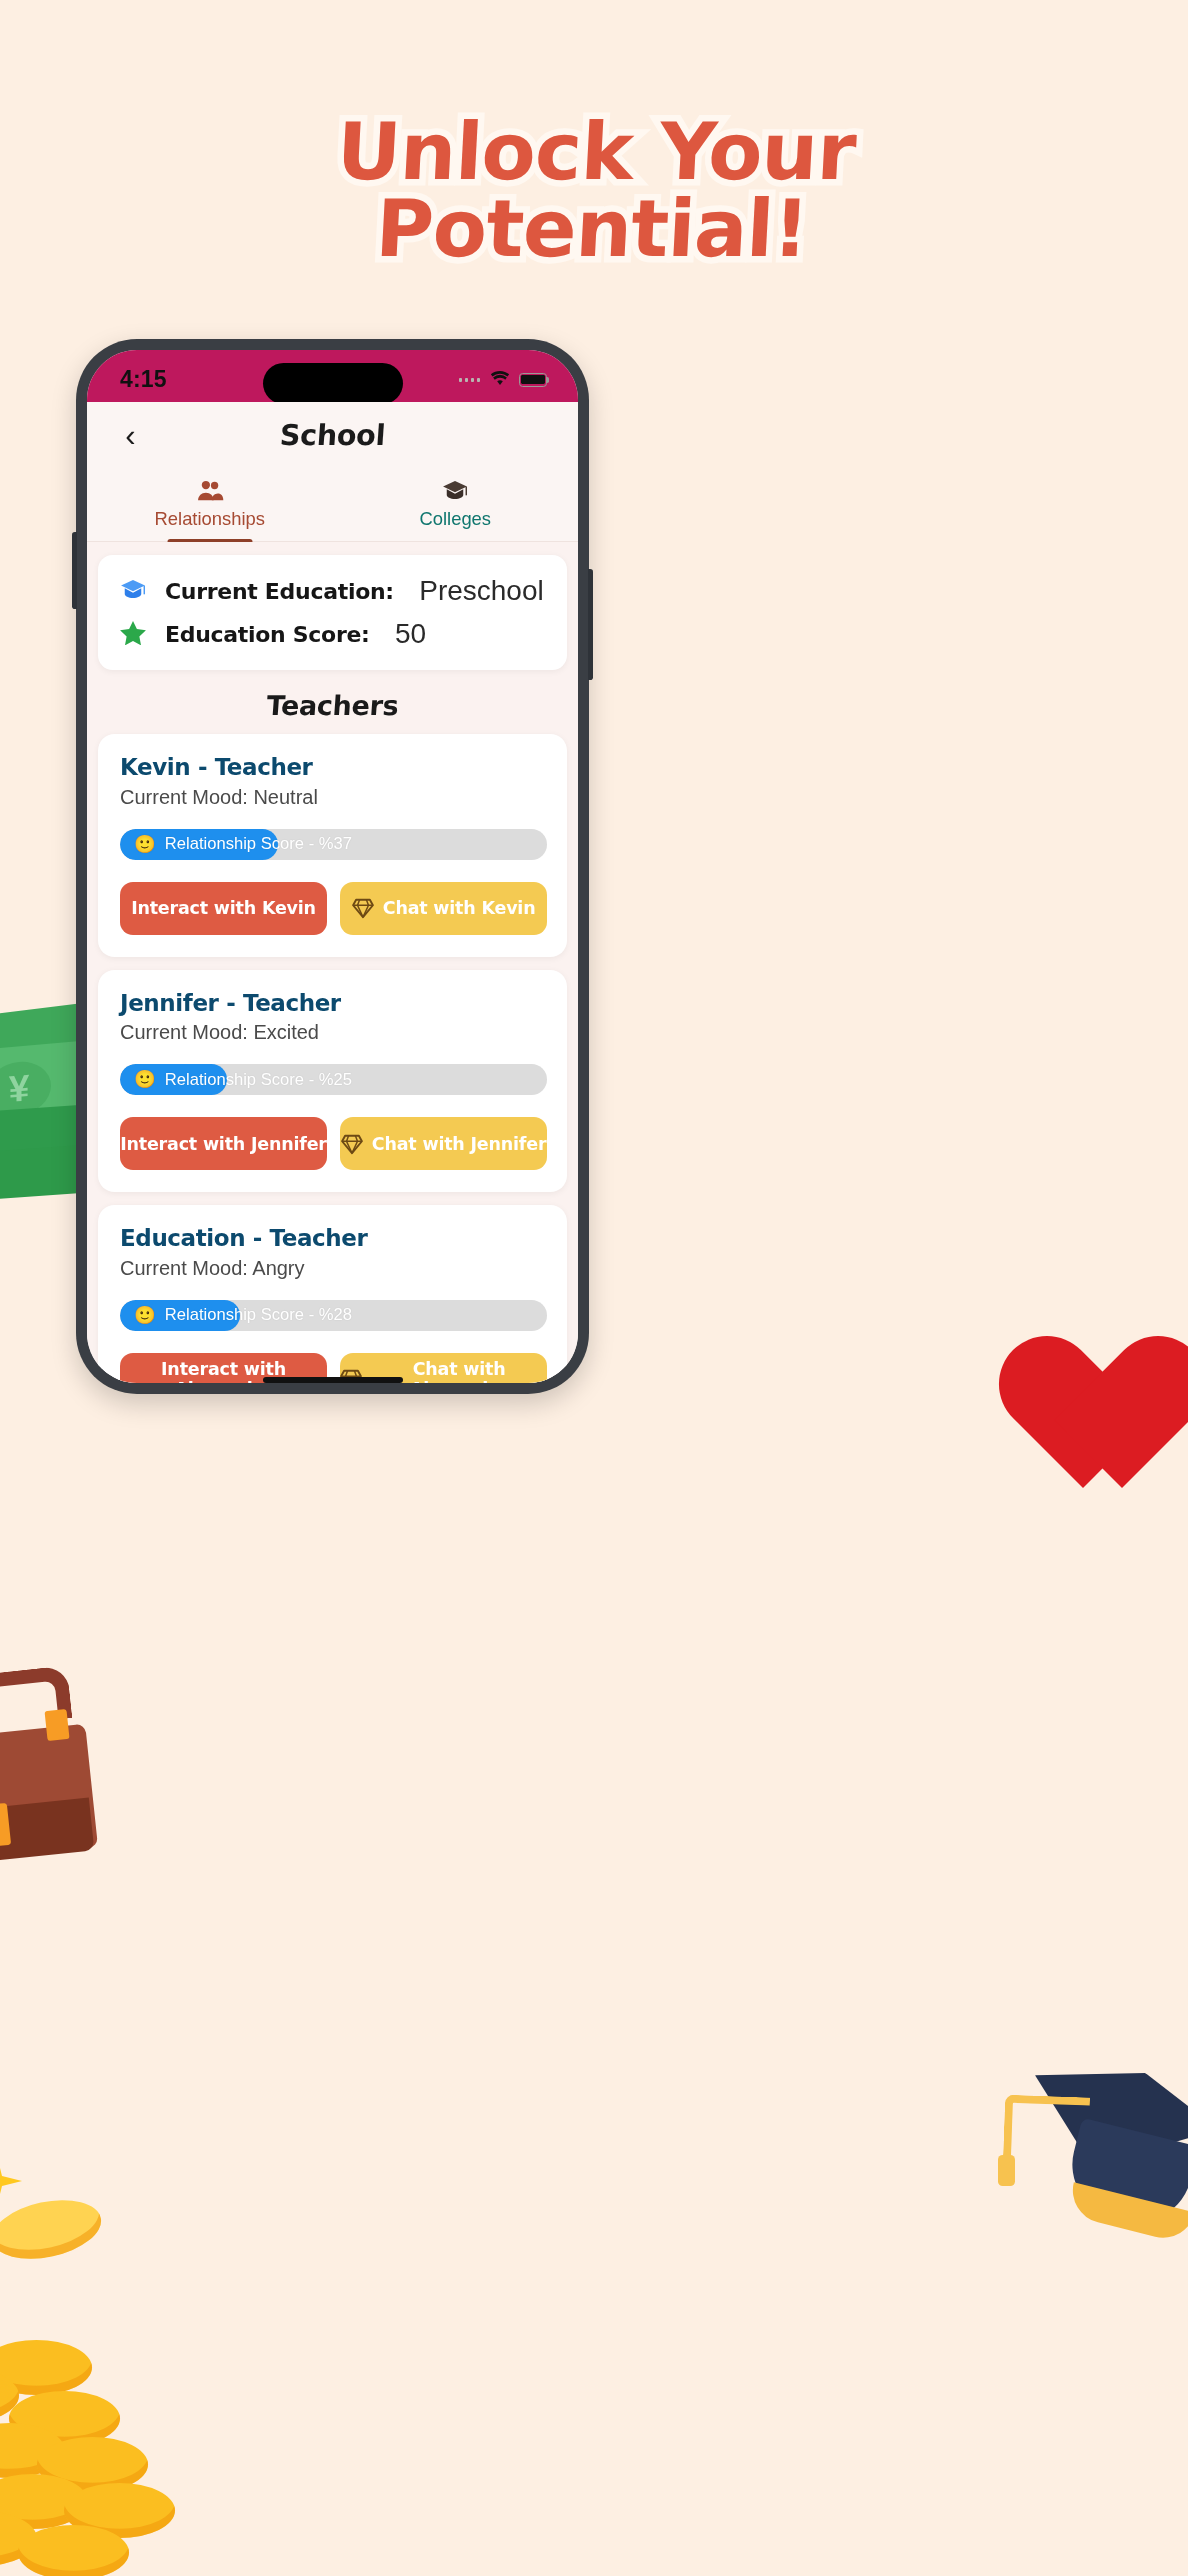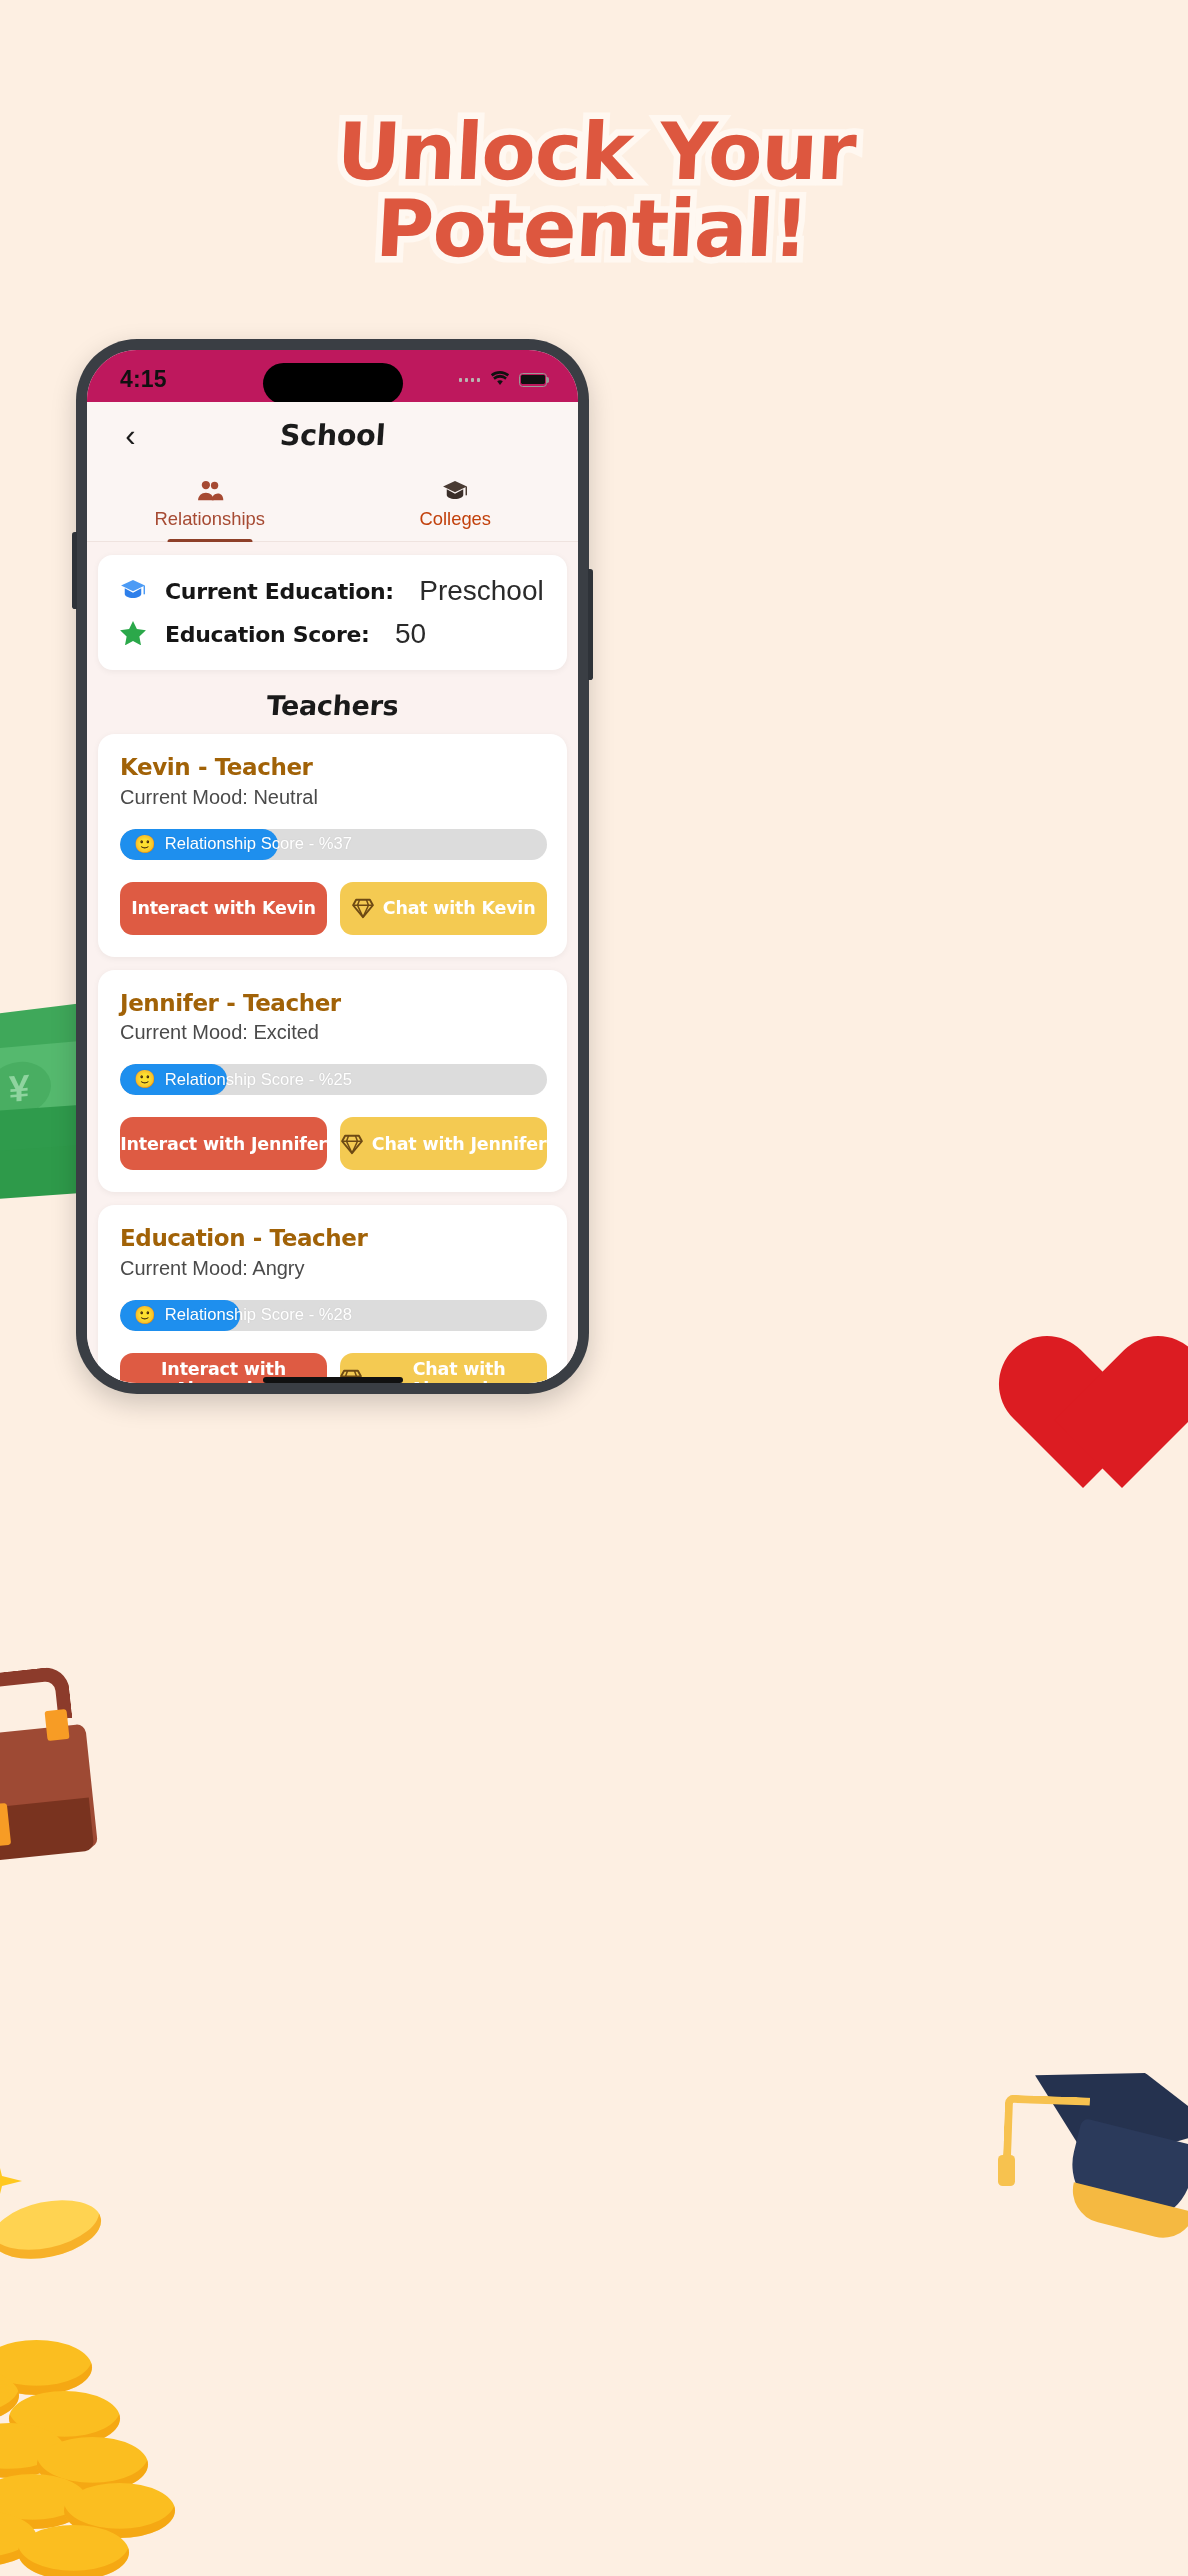--- a/index.html
+++ b/index.html
@@ -200,21 +200,21 @@
     border-bottom:1.4px solid #EFE3DF;
     text-align:center;
   }
   .tab {
     flex:1; display:flex; flex-direction:column; align-items:center; justify-content:center;
     gap:4.6px; position:relative;
   }
   .tab .tab-icon { height:24px; display:flex; align-items:center; }
   .tab .tab-label { font-size:18.4px; }
   .tab.active .tab-label { color:#A64A32; }
-  .tab:not(.active) .tab-label { color:#c2410c; }
+  .tab:not(.active) .tab-label { color:#0f766e; }
   .tab.active::after {
     content:""; position:absolute; bottom:-1.4px; left:50%; transform:translateX(-50%);
     width:85px; height:3.7px; background:#8E3F28; border-radius:2.8px 2.8px 0 0;
   }
 
   
   .content { flex:1; overflow:hidden; background:#FBF2F0; position:relative; }
 
   .edu-card {
     margin: 13px 11px 0 11px;
@@ -238,21 +238,21 @@
   }
 
   .person-card {
     margin: 0 11px 13px 11px;
     background:#FFFFFF; border-radius:16.6px;
     padding: 20px 20px 22px 22px;
     box-shadow: 0 1.8px 6.4px rgba(0,0,0,.05);
   }
   .person-name {
     font-family:"DejaVu Sans", sans-serif; font-weight:900;
-    font-size:23px; color:#a16207; letter-spacing:-0.4px; margin-bottom:5.5px;
+    font-size:23px; color:#0c4a6e; letter-spacing:-0.4px; margin-bottom:5.5px;
   }
   .person-mood { font-size:20px; color:#4A4A4A; margin-bottom:20px; }
 
   .progress {
     height:31px; background:#DCDCDC; border-radius:16.6px;
     position:relative; overflow:hidden; margin-bottom:22px;
   }
   .progress .fill {
     position:absolute; left:0; top:0; bottom:0;
     background:#1E8FEE; border-radius:16.6px;

